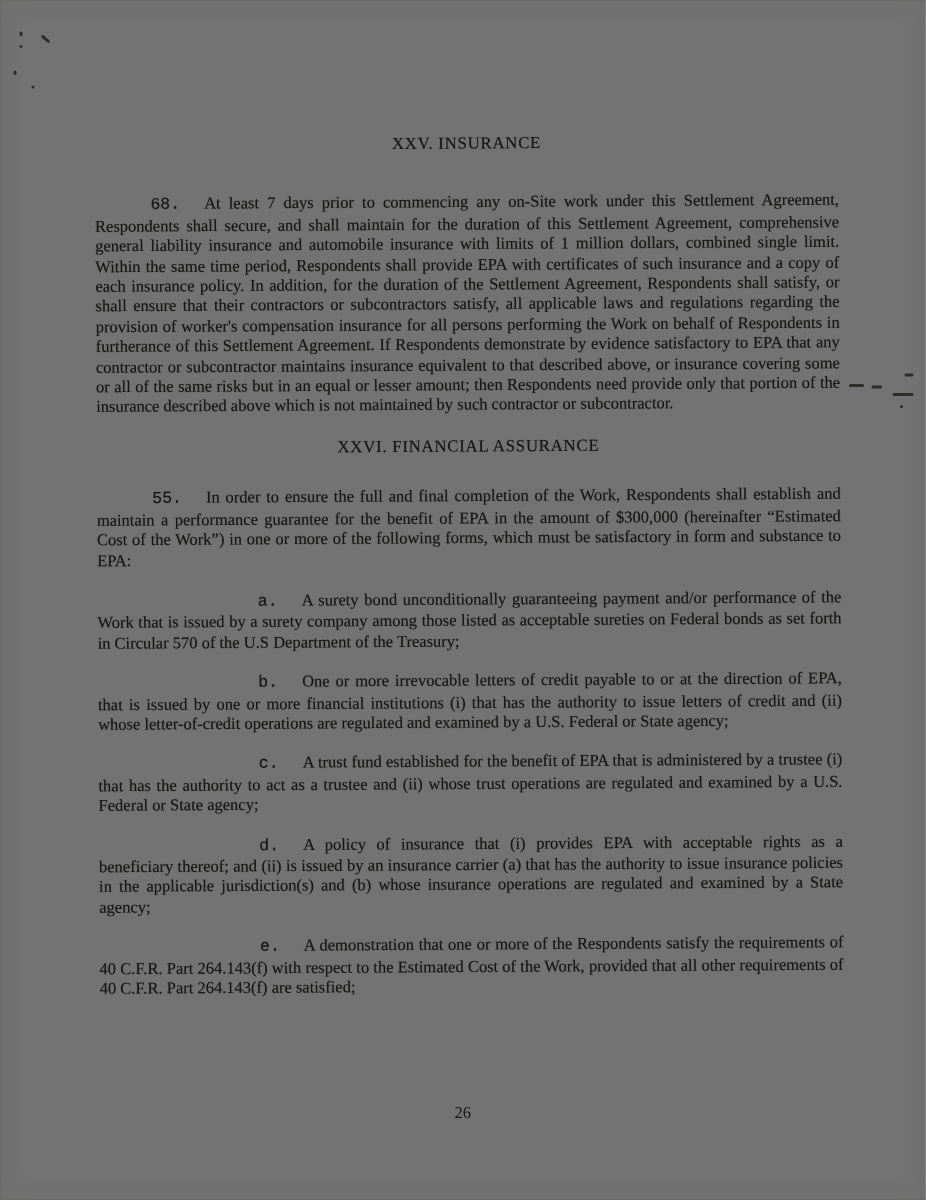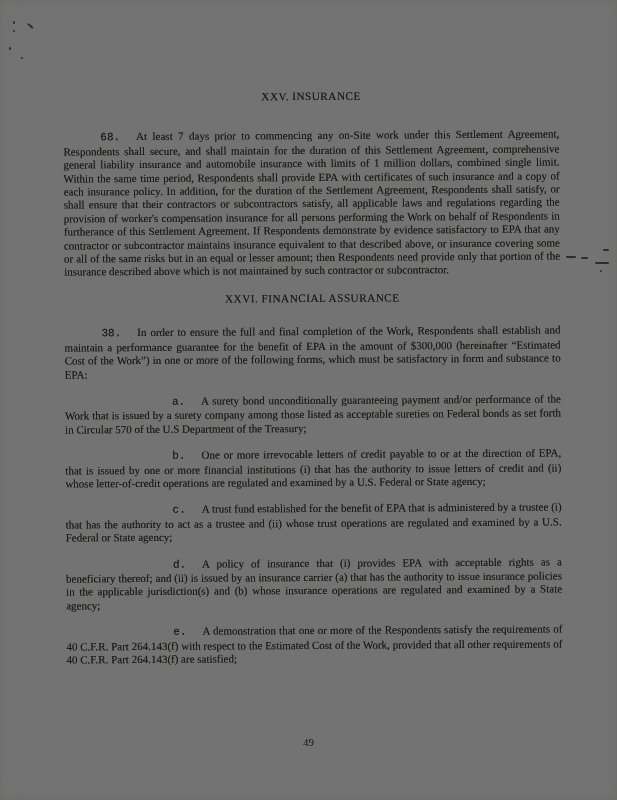--- a/index.html
+++ b/index.html
@@ -74,29 +74,29 @@
   <div class="artifact" style="left:600px;top:270px;width:2px;height:2px;"></div>
 
   <div class="content">
 
     <h1 class="heading">XXV. INSURANCE</h1>
 
     <p class="para"><span class="plabel">68.</span><span>At least 7 days prior to commencing any on-Site work under this Settlement Agreement, Respondents shall secure, and shall maintain for the duration of this Settlement Agreement, comprehensive general liability insurance and automobile insurance with limits of 1 million dollars, combined single limit. Within the same time period, Respondents shall provide EPA with certificates of such insurance and a copy of each insurance policy. In addition, for the duration of the Settlement Agreement, Respondents shall satisfy, or shall ensure that their contractors or subcontractors satisfy, all applicable laws and regulations regarding the provision of worker's compensation insurance for all persons performing the Work on behalf of Respondents in furtherance of this Settlement Agreement. If Respondents demonstrate by evidence satisfactory to EPA that any contractor or subcontractor maintains insurance equivalent to that described above, or insurance covering some or all of the same risks but in an equal or lesser amount; then Respondents need provide only that portion of the insurance described above which is not maintained by such contractor or subcontractor.</span></p>
 
     <h1 class="heading second">XXVI. FINANCIAL ASSURANCE</h1>
 
-    <p class="para"><span class="plabel">38.</span><span>In order to ensure the full and final completion of the Work, Respondents shall establish and maintain a performance guarantee for the benefit of EPA in the amount of $300,000 (hereinafter “Estimated Cost of the Work”) in one or more of the following forms, which must be satisfactory in form and substance to EPA:</span></p>
+    <p class="para"><span class="plabel">55.</span><span>In order to ensure the full and final completion of the Work, Respondents shall establish and maintain a performance guarantee for the benefit of EPA in the amount of $300,000 (hereinafter “Estimated Cost of the Work”) in one or more of the following forms, which must be satisfactory in form and substance to EPA:</span></p>
 
     <p class="para sub"><span class="plabel">a.</span><span>A surety bond unconditionally guaranteeing payment and/or performance of the Work that is issued by a surety company among those listed as acceptable sureties on Federal bonds as set forth in Circular 570 of the U.S Department of the Treasury;</span></p>
 
     <p class="para sub"><span class="plabel">b.</span><span>One or more irrevocable letters of credit payable to or at the direction of EPA, that is issued by one or more financial institutions (i) that has the authority to issue letters of credit and (ii) whose letter-of-credit operations are regulated and examined by a U.S. Federal or State agency;</span></p>
 
     <p class="para sub"><span class="plabel">c.</span><span>A trust fund established for the benefit of EPA that is administered by a trustee (i) that has the authority to act as a trustee and (ii) whose trust operations are regulated and examined by a U.S. Federal or State agency;</span></p>
 
     <p class="para sub"><span class="plabel">d.</span><span>A policy of insurance that (i) provides EPA with acceptable rights as a beneficiary thereof; and (ii) is issued by an insurance carrier (a) that has the authority to issue insurance policies in the applicable jurisdiction(s) and (b) whose insurance operations are regulated and examined by a State agency;</span></p>
 
     <p class="para sub"><span class="plabel">e.</span><span>A demonstration that one or more of the Respondents satisfy the requirements of 40 C.F.R. Part 264.143(f) with respect to the Estimated Cost of the Work, provided that all other requirements of 40 C.F.R. Part 264.143(f) are satisfied;</span></p>
 
   </div>
 
-  <div class="page-number">49</div>
+  <div class="page-number">26</div>
 
 </div>
 
 </body></html>

